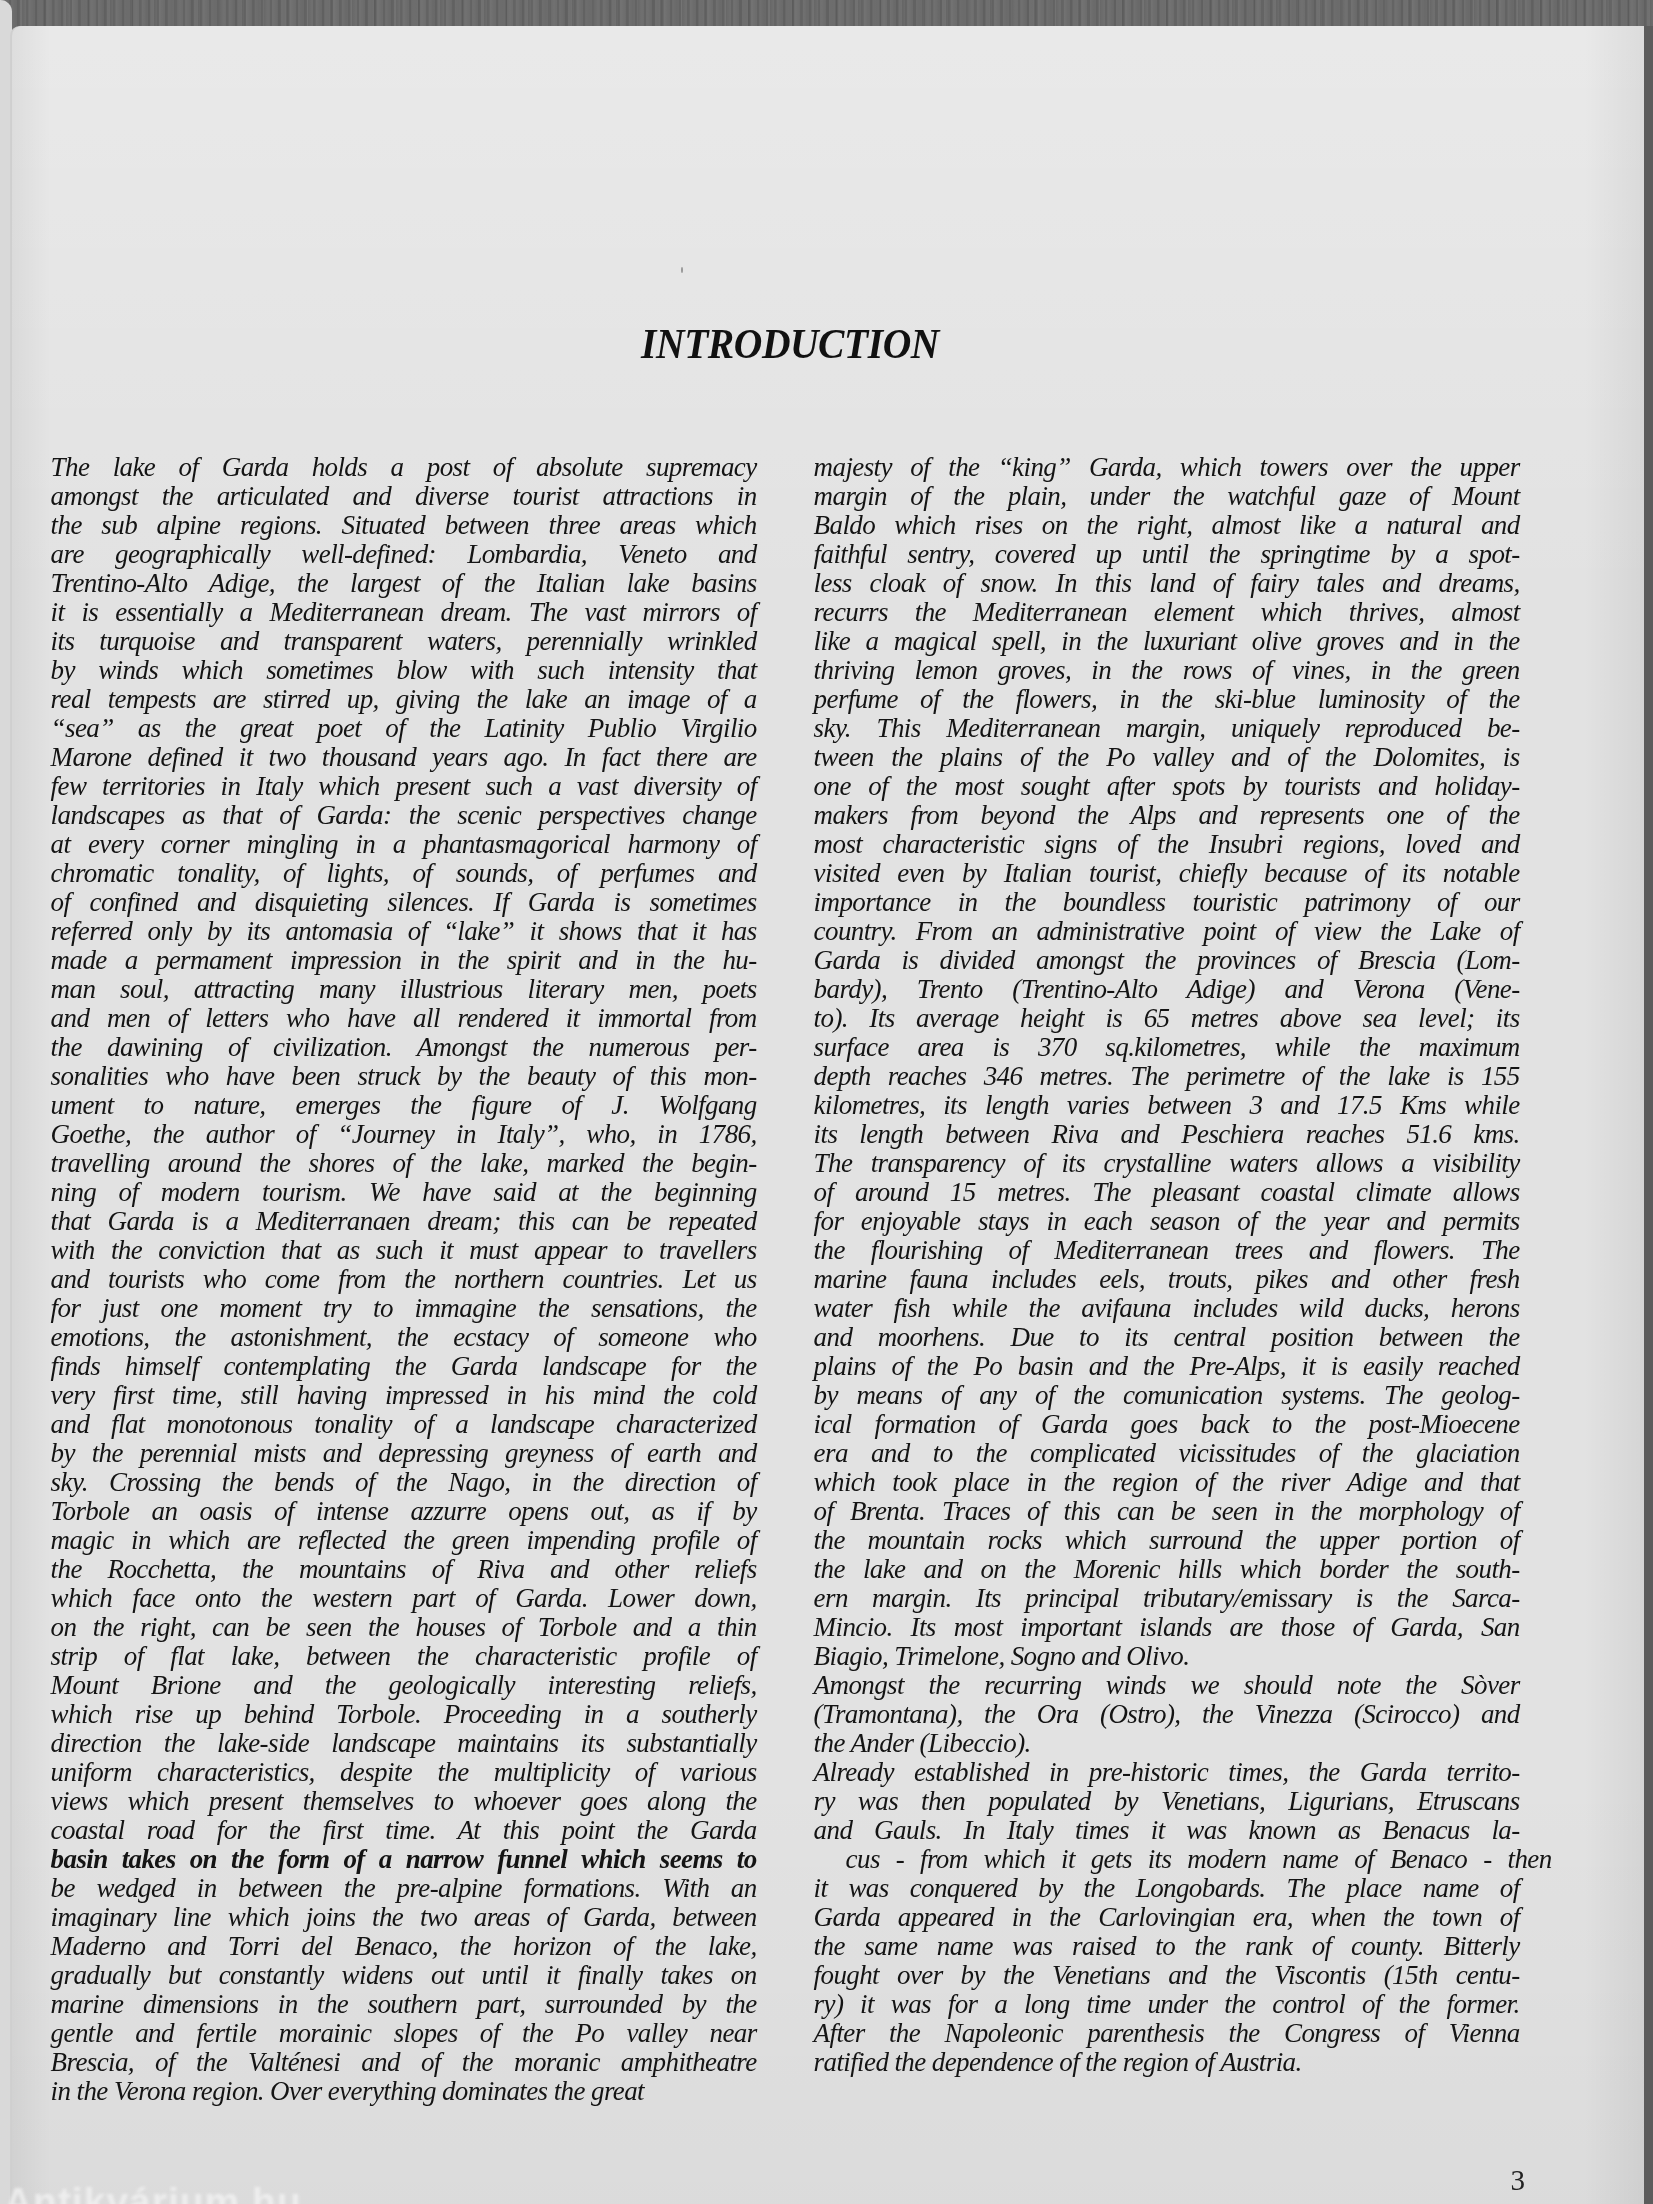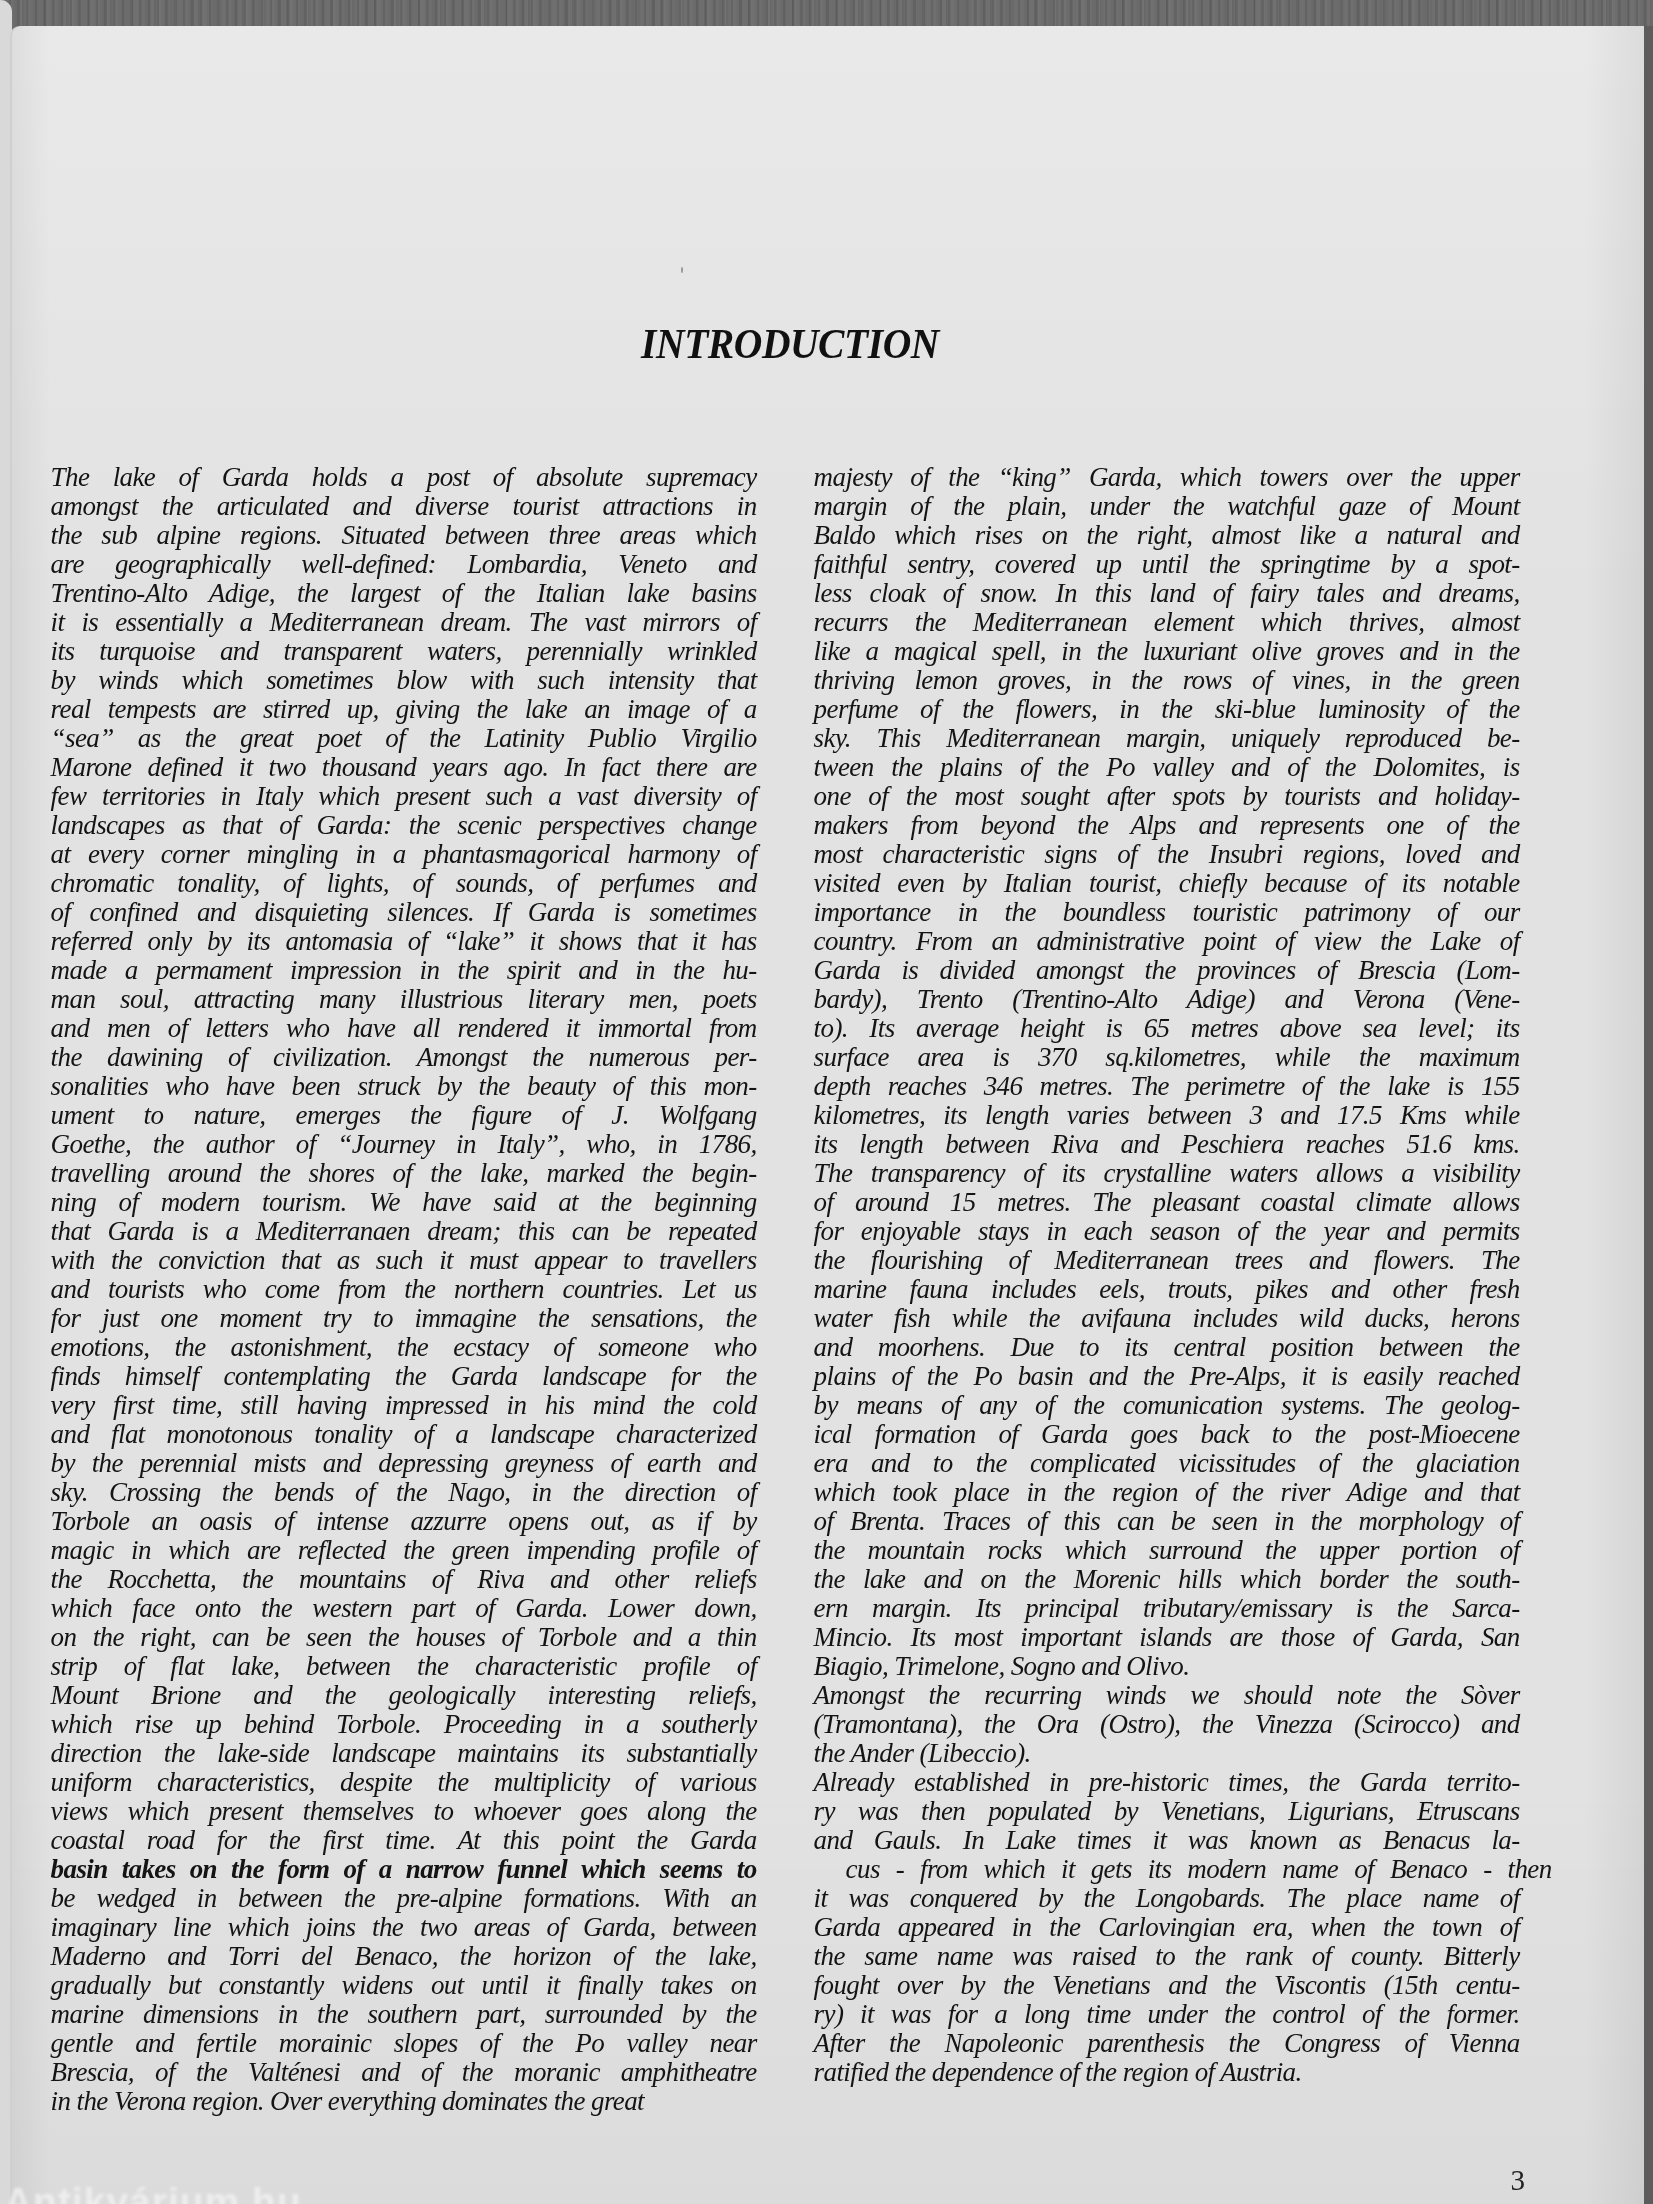--- a/index.html
+++ b/index.html
@@ -62,21 +62,21 @@
       text-align: center;
       font-style: italic;
       font-size: 43px;
       letter-spacing: -0.5px;
       color: #111;
       transform: scaleX(0.92);
       transform-origin: 778px 0;
     }
     .column {
       position: absolute;
-      top: 437px;
+      top: 427px;
       color: #141414;
       font-style: italic;
       font-size: 27px;
       line-height: 29px;
     }
     .col-left {
       left: 39px;
       width: 706px;
     }
     .col-right {
@@ -226,21 +226,21 @@
       <span class="line" style="display: block; width: 706px;">the mountain rocks which surround the upper portion of</span>
       <span class="line" style="display: block; width: 706px;">the lake and on the Morenic hills which border the south-</span>
       <span class="line" style="display: block; width: 706px;">ern margin. Its principal tributary/emissary is the Sarca-</span>
       <span class="line" style="display: block; width: 706px;">Mincio. Its most important islands are those of Garda, San</span>
       <span class="line last" style="display: block; width: 706px;">Biagio, Trimelone, Sogno and Olivo.</span>
       <span class="line" style="display: block; width: 706px;">Amongst the recurring winds we should note the Sòver</span>
       <span class="line" style="display: block; width: 706px;">(Tramontana), the Ora (Ostro), the Vinezza (Scirocco) and</span>
       <span class="line last" style="display: block; width: 706px;">the Ander (Libeccio).</span>
       <span class="line" style="display: block; width: 706px;">Already established in pre-historic times, the Garda territo-</span>
       <span class="line" style="display: block; width: 706px;">ry was then populated by Venetians, Ligurians, Etruscans</span>
-      <span class="line" style="display: block; width: 706px;">and Gauls. In Lake times it was known as Benacus la-</span>
+      <span class="line" style="display: block; width: 706px;">and Gauls. In Italy times it was known as Benacus la-</span>
       <span class="line" style="display: block; width: 706px; margin-left: 32px;">cus - from which it gets its modern name of Benaco - then</span>
       <span class="line" style="display: block; width: 706px;">it was conquered by the Longobards. The place name of</span>
       <span class="line" style="display: block; width: 706px;">Garda appeared in the Carlovingian era, when the town of</span>
       <span class="line" style="display: block; width: 706px;">the same name was raised to the rank of county. Bitterly</span>
       <span class="line" style="display: block; width: 706px;">fought over by the Venetians and the Viscontis (15th centu-</span>
       <span class="line" style="display: block; width: 706px;">ry) it was for a long time under the control of the former.</span>
       <span class="line" style="display: block; width: 706px;">After the Napoleonic parenthesis the Congress of Vienna</span>
       <span class="line last" style="display: block; width: 706px;">ratified the dependence of the region of Austria.</span>
     </div>
 

